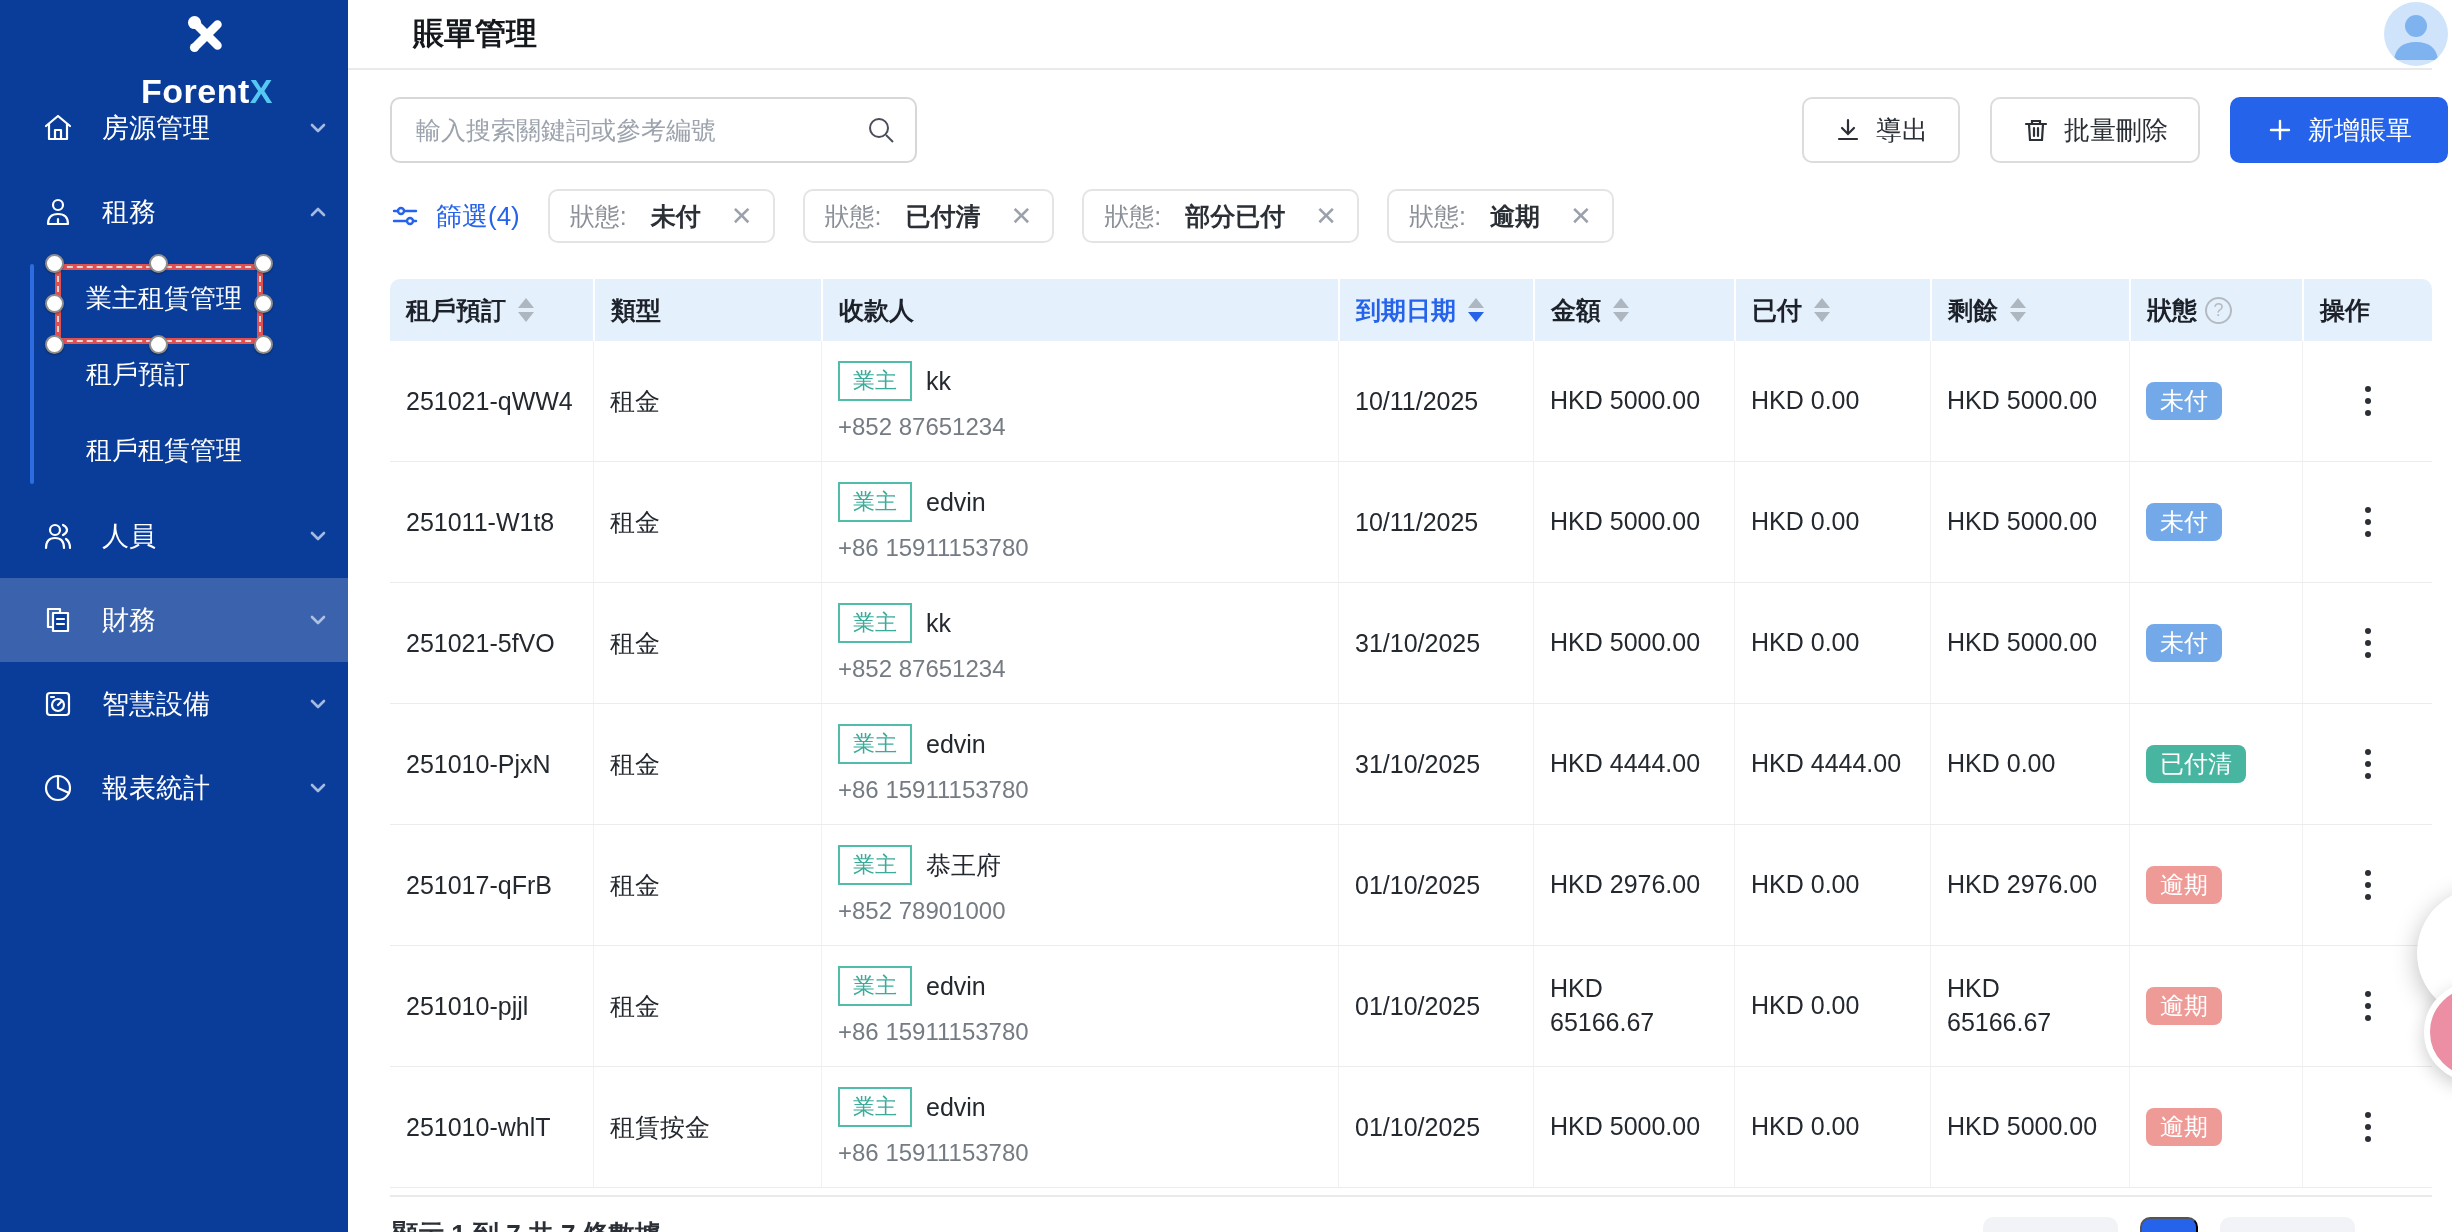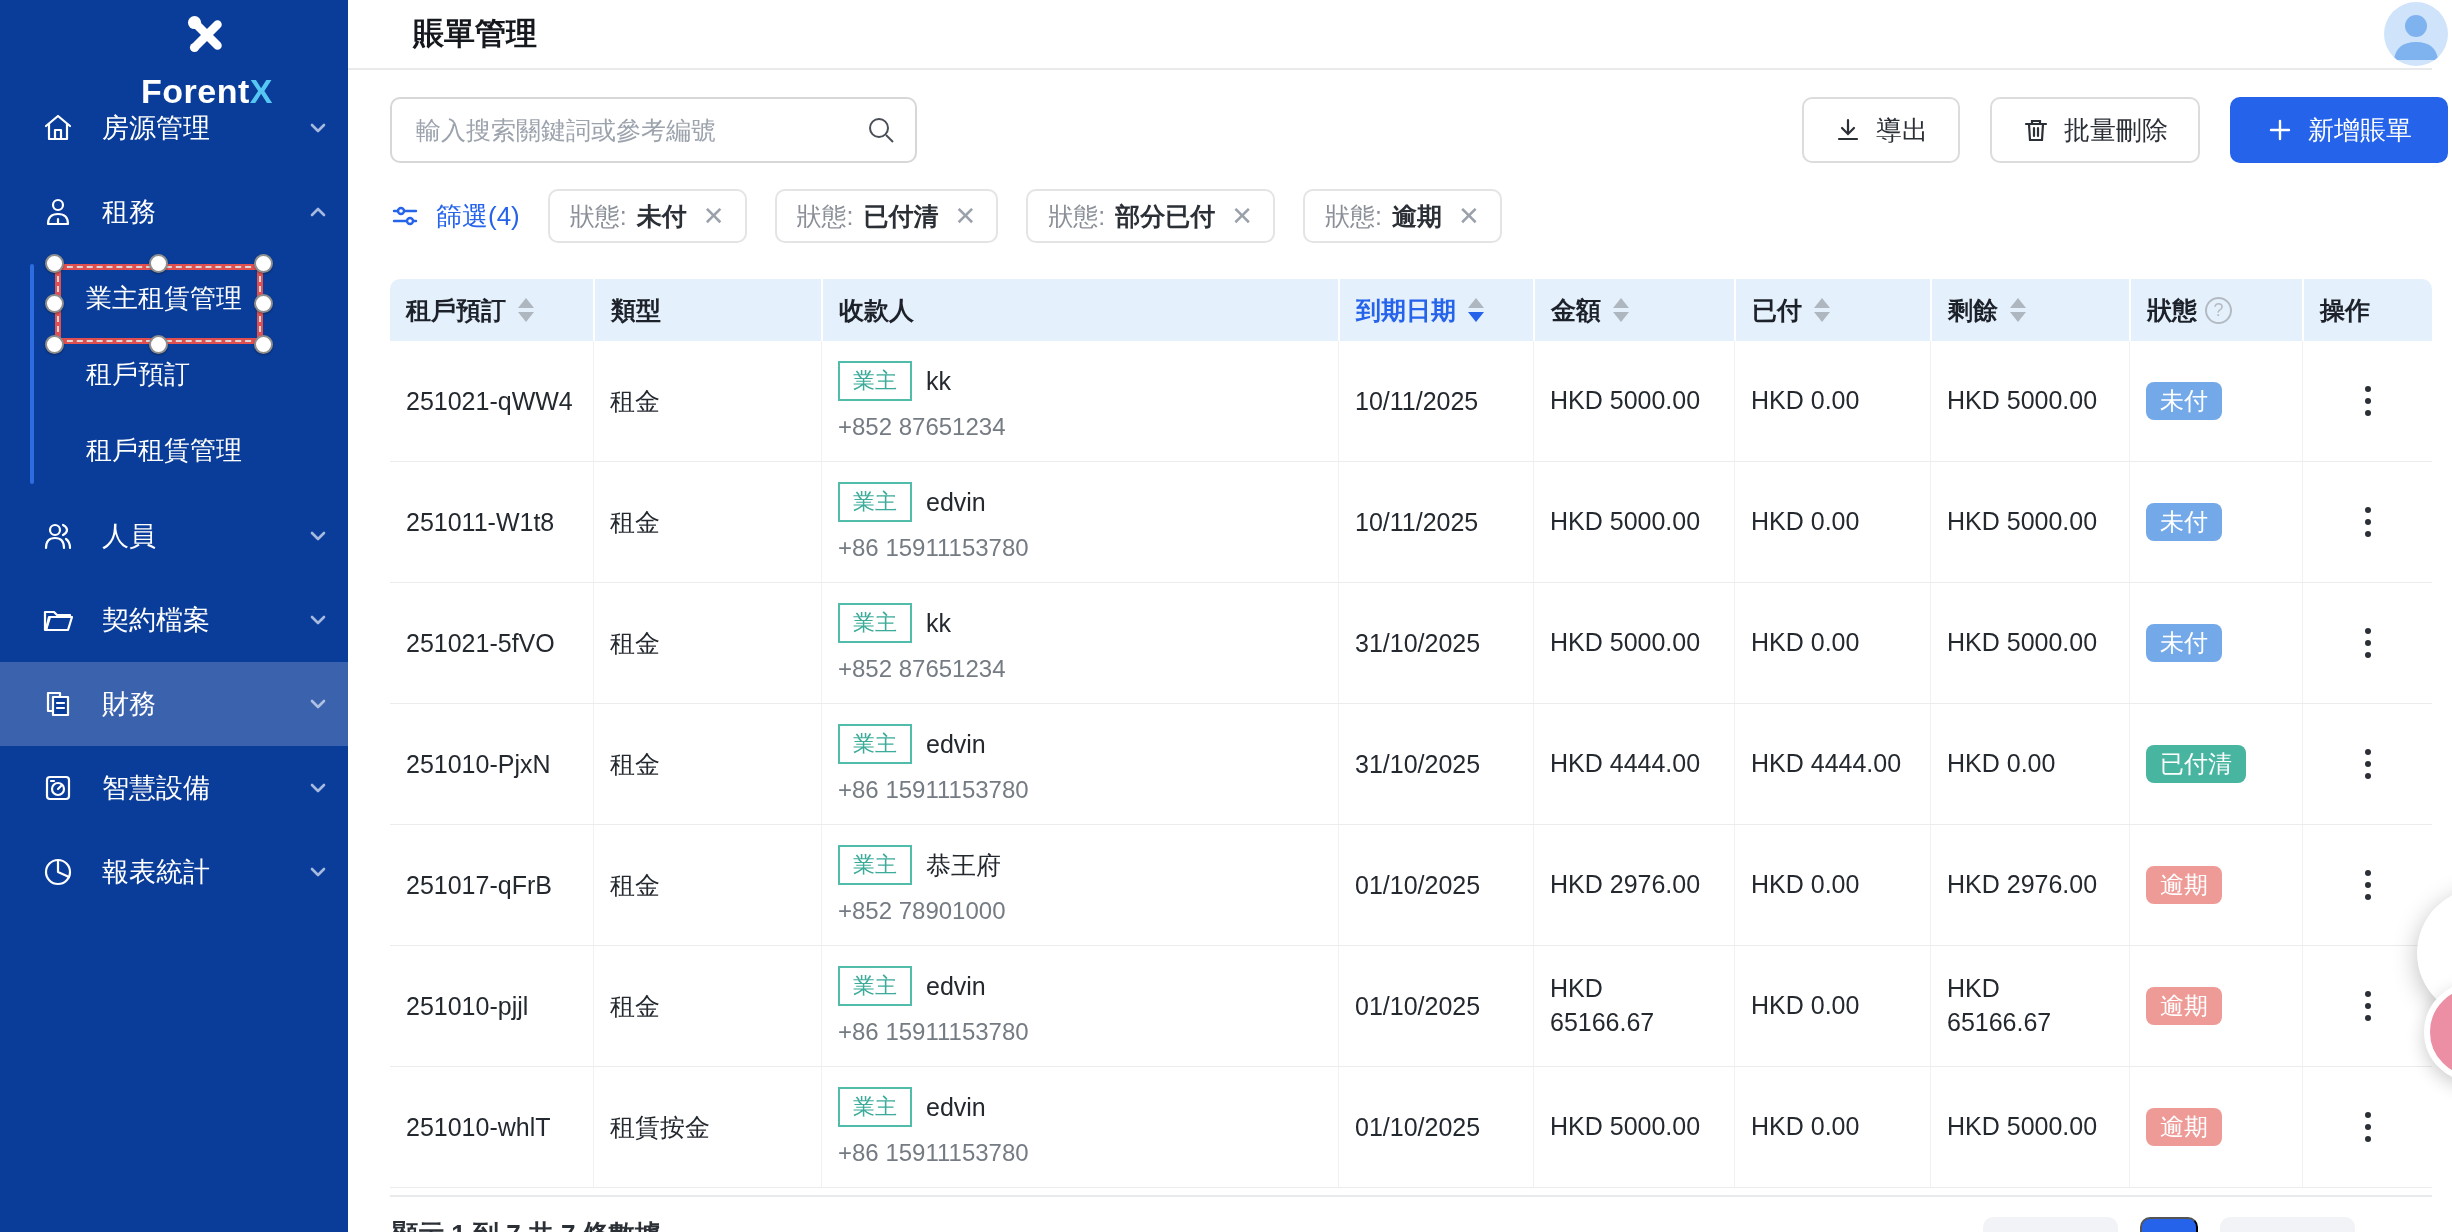--- a/index.html
+++ b/index.html
@@ -45,21 +45,21 @@
   .search-input { width:527px; height:66px; border:2px solid #d7d7d7; border-radius:10px; font-size:25px; color:#0f766e; padding:0 66px 0 24px; outline:none; }
   .search-input::placeholder { color:#9ca3ad; }
   .search-ic { position:absolute; right:20px; top:17px; }
 
   .actions { position:absolute; right:-16px; top:27px; display:flex; gap:30px; }
   .btn { display:flex; align-items:center; gap:14px; height:66px; padding:0 30px; border:2px solid #dcdcdc; border-radius:10px; background:#fff; font-size:26px; color:#2b2f36; cursor:pointer; white-space:nowrap;justify-content:flex-end; }
   .btn.primary { background:#2563eb; border-color:#2563eb; color:#fff; padding:0 34px; }
 
   .filters { display:flex; align-items:center; gap:28px; margin:22px 0 0 42px; }
   .filter-toggle { display:flex; align-items:center; gap:16px; color:#2563eb; font-size:26px; cursor:pointer; }
-  .chip { display:flex; align-items:center; gap:10px; height:54px; padding:0 20px; border:2px solid #e4e4e4; border-radius:10px; background:#fff; font-size:25px; cursor:default; }
+  .chip { display:flex; align-items:center; gap:24px; height:54px; padding:0 20px; border:2px solid #e4e4e4; border-radius:10px; background:#fff; font-size:25px; cursor:default; }
   .chip .k { color:#8b9098; }
   .chip .v { color:#2b2f36; font-weight:600; }
   .chip .x { color:#9aa1ab; font-size:26px; margin-left:6px; cursor:pointer; }
 
   
   .table { margin:36px 0 0 42px; width:2042px; }
   .tr { display:grid; grid-template-columns:203px 228px 517px 195px 201px 196px 199px 173px 130px; }
   .thead { background:#e4f0fc; border-radius:10px 10px 0 0; overflow:hidden; }
   .th { display:flex; align-items:center; height:62px; padding-left:16px; font-size:25px; font-weight:600; color:#1d2129; }
   .th + .th { border-left:2px solid #fff; }
@@ -162,34 +162,20 @@
               <path d="M25 20 Q29 23 29 29"></path>
             </svg>
           </span>
           <span class="nav-label">人員</span>
           <span class="chev down">
             <svg viewBox="0 0 24 24" fill="none" stroke="#cdd9f0" stroke-width="2.6" stroke-linecap="round" stroke-linejoin="round">
               <path d="M6 9 L12 15 L18 9"></path>
             </svg>
           </span>
         </div>
-        <div class="nav-item">
-          <span class="nav-icon">
-            <svg viewBox="0 0 34 34" fill="none" stroke="#fff" stroke-width="2.2" stroke-linecap="round" stroke-linejoin="round">
-              <path d="M4 9 H13 L16 12 H29 V14 H8 L5 27 H4 Z"></path>
-              <path d="M5 27 L9 14 H31 L27 27 Z"></path>
-            </svg>
-          </span>
-          <span class="nav-label">契約檔案</span>
-          <span class="chev down">
-            <svg viewBox="0 0 24 24" fill="none" stroke="#cdd9f0" stroke-width="2.6" stroke-linecap="round" stroke-linejoin="round">
-              <path d="M6 9 L12 15 L18 9"></path>
-            </svg>
-          </span>
-        </div>
         <div class="nav-item active">
           <span class="nav-icon">
             <svg viewBox="0 0 34 34" fill="none" stroke="#fff" stroke-width="2.2" stroke-linecap="round" stroke-linejoin="round">
               <path d="M7 6 H19 V24 H7 Z"></path>
               <path d="M12 10 H27 V28 H12 Z" fill="#0a3d99"></path>
               <path d="M16 16 H23 M16 21 H23"></path>
             </svg>
           </span>
           <span class="nav-label">財務</span>
           <span class="chev down">

